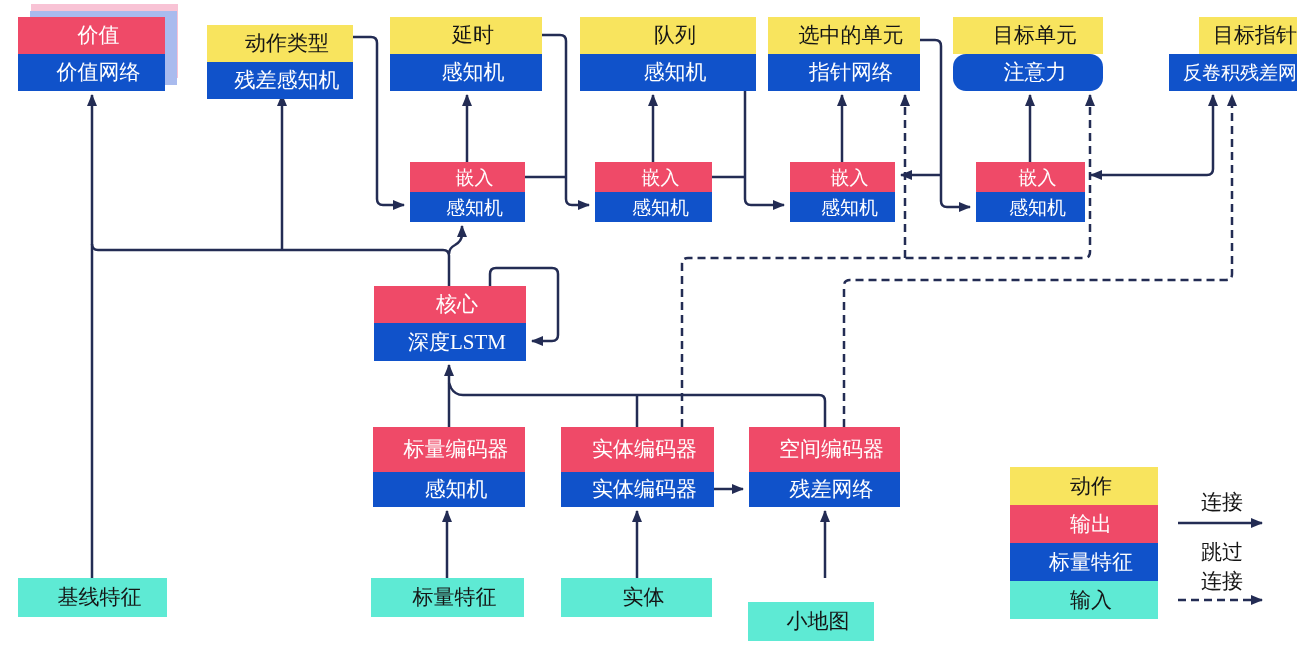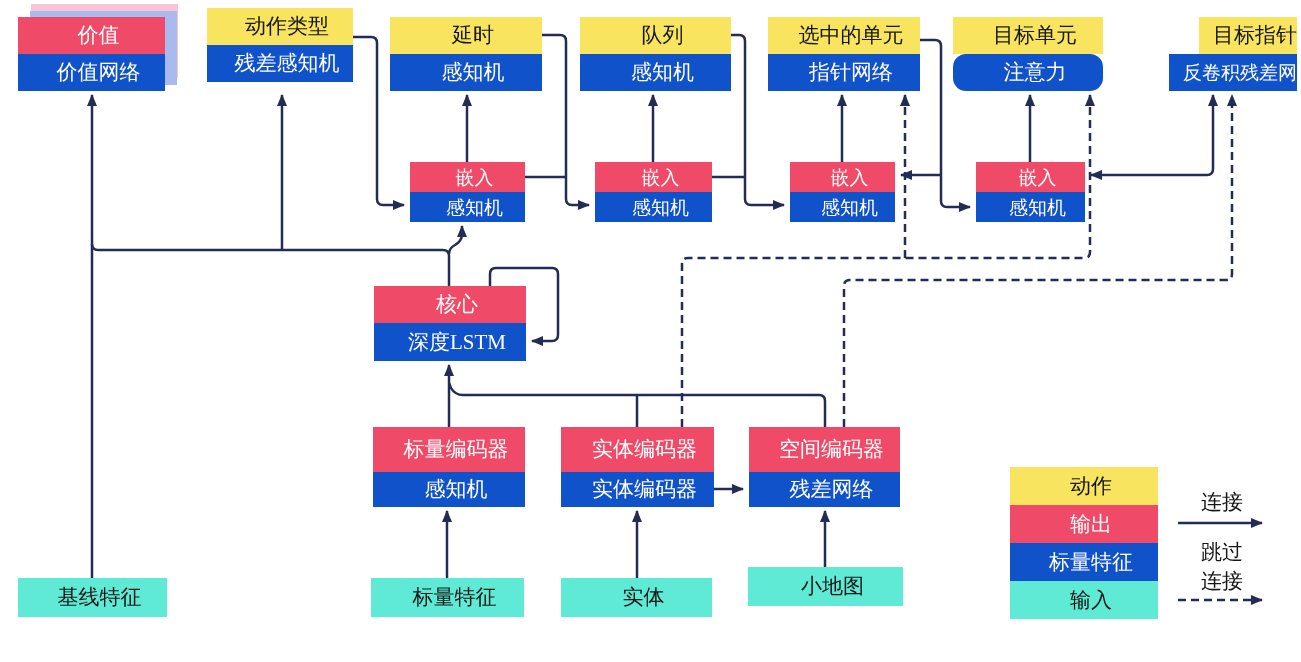--- a/index.html
+++ b/index.html
@@ -89,29 +89,29 @@
     </g>
   </svg>
 
   <div class="node" style="left:18px;top:17px;width:147px;">
     <div class="shadow sh-pink"></div>
     <div class="shadow sh-blue"></div>
     <div class="row red fs21" style="height:37px;">价值</div>
     <div class="row blue fs21" style="height:37px;">价值网络</div>
   </div>
 
-  <div class="node" style="left:207px;top:8px;width:146px;">
+  <div class="node" style="left:207px;top:25px;width:146px;">
     <div class="row yellow fs21" style="height:37px;">动作类型</div>
     <div class="row blue fs21" style="height:37px;text-align:right;">残差感知机</div>
   </div>
   <div class="node" style="left:390px;top:17px;width:152px;">
     <div class="row yellow fs21" style="height:37px;">延时</div>
     <div class="row blue fs21" style="height:37px;">感知机</div>
   </div>
-  <div class="node" style="left:580px;top:17px;width:151px;">
+  <div class="node" style="left:580px;top:17px;width:176px;">
     <div class="row yellow fs21" style="height:37px;">队列</div>
     <div class="row blue fs21" style="height:37px;">感知机</div>
   </div>
   <div class="node" style="left:768px;top:17px;width:152px;">
     <div class="row yellow fs21" style="height:37px;">选中的单元</div>
     <div class="row blue fs21" style="height:37px;">指针网络</div>
   </div>
   <div class="node" style="left:953px;top:17px;width:150px;">
     <div class="row yellow fs21" style="height:37px;">目标单元</div>
     <div class="row blue fs21" style="height:37px;border-radius:13px;">注意力</div>
@@ -158,21 +158,21 @@
 
   <div class="node" style="left:18px;top:578px;width:149px;">
     <div class="row green fs21" style="height:39px;">基线特征</div>
   </div>
   <div class="node" style="left:371px;top:578px;width:153px;">
     <div class="row green fs21" style="height:39px;">标量特征</div>
   </div>
   <div class="node" style="left:561px;top:578px;width:151px;">
     <div class="row green fs21" style="height:39px;">实体</div>
   </div>
-  <div class="node" style="left:748px;top:567px;width:155px;">
+  <div class="node" style="left:748px;top:602px;width:126px;">
     <div class="row green fs21" style="height:39px;">小地图</div>
   </div>
 
   <div class="node" style="left:1010px;top:467px;width:148px;">
     <div class="row yellow fs21" style="height:38px;">动作</div>
     <div class="row red fs21" style="height:38px;">输出</div>
     <div class="row blue fs21" style="height:38px;">标量特征</div>
     <div class="row green fs21" style="height:38px;">输入</div>
   </div>
   <div class="lgText" style="left:1180px;top:492px;width:84px;">连接</div>

